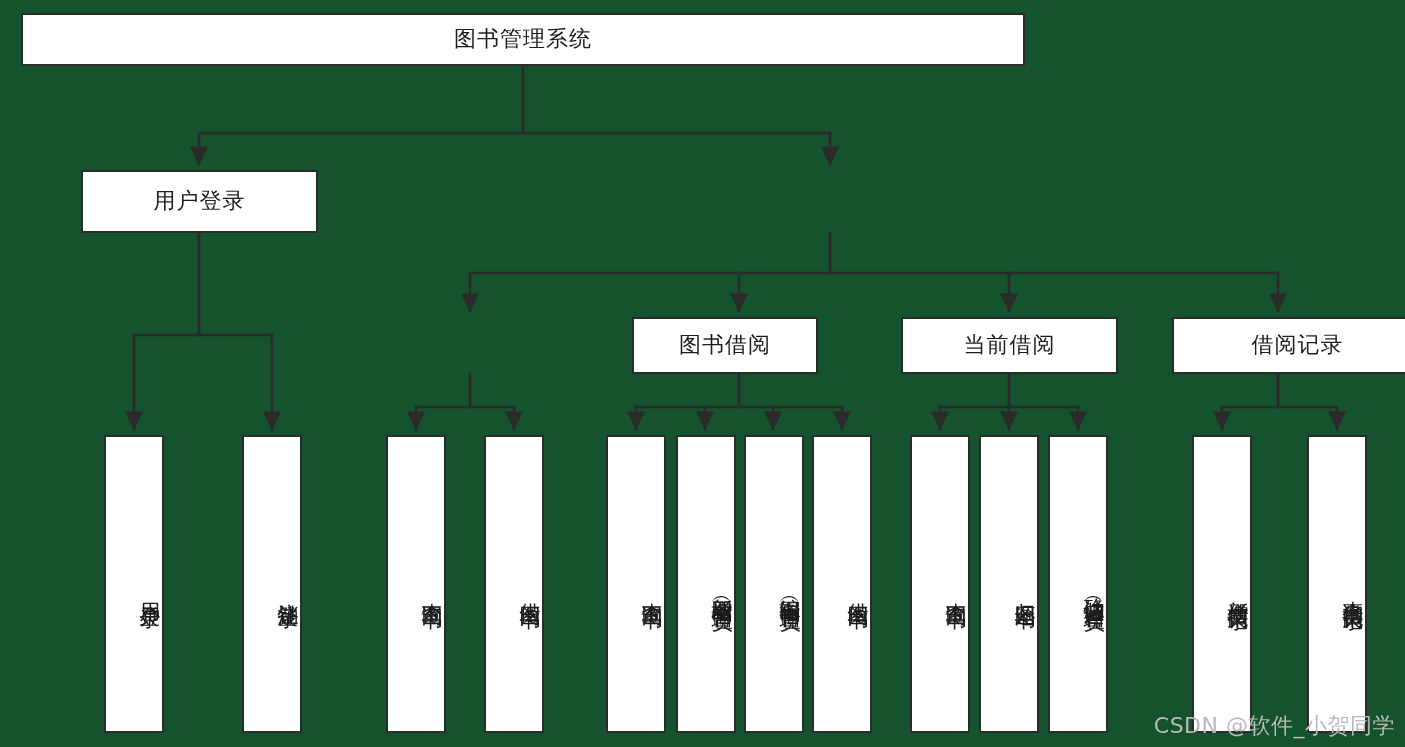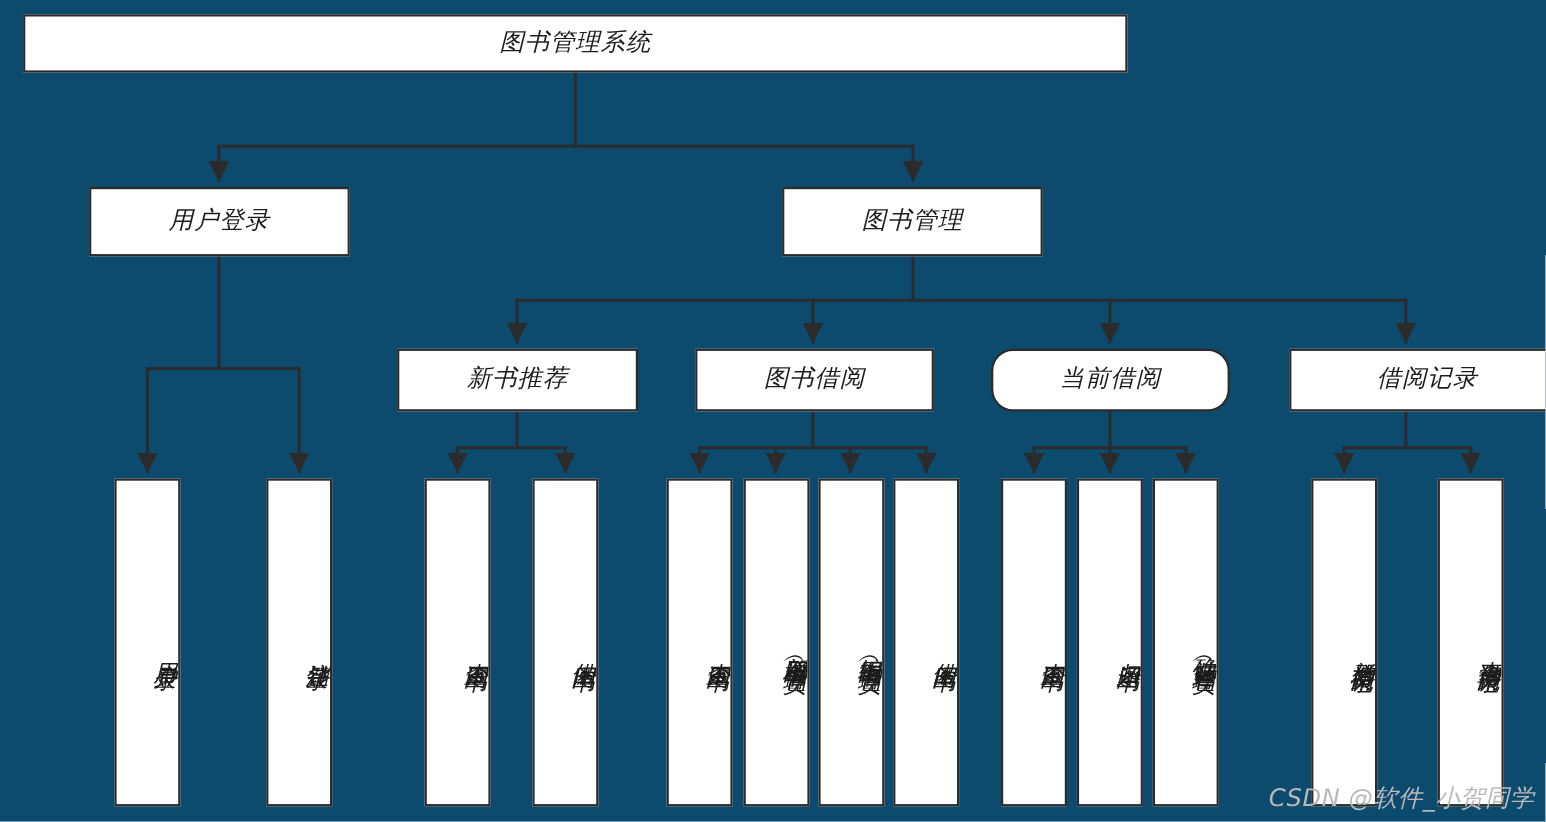--- a/index.html
+++ b/index.html
@@ -4,23 +4,22 @@
 <style>
   html,body{margin:0;padding:0;background:#ffffff;}
   body{
     font-family:"DejaVu Sans","Liberation Sans",sans-serif;
     -webkit-font-smoothing:antialiased;
   }
   #stage{
     position:relative;
     width:1405px;
     height:747px;
-    background:#0c4a6e;
+    background:#14532d;
     overflow:hidden;
-    font-style:italic;
   }
   #svg-layer{
     position:absolute;
     left:0; top:0;
     width:1405px;
     height:747px;
   }
   .node{
     position:absolute;
     box-sizing:border-box;
@@ -120,27 +119,25 @@
       <path d="M 1222 407 L 1337 407"></path>
       <path d="M 1222 407 L 1222 429" marker-end="url(#arw)"></path>
       <path d="M 1337 407 L 1337 429" marker-end="url(#arw)"></path>
     </g>
   </svg>
 
   <div class="node node-h" style="left:21px;top:13px;width:1004px;height:53px;">图书管理系统</div>
 
   <div class="node node-h" style="left:81px;top:170px;width:237px;height:63px;">用户登录</div>
 
-  <div class="node node-h" style="left:711px;top:170px;width:237px;height:63px;">图书管理</div>
 
-  <div class="node node-h" style="left:361px;top:317px;width:219px;height:57px;">新书推荐</div>
 
-  <div class="node node-h" style="left:632px;top:317px;width:217px;height:57px;text-align:right;">图书借阅</div>
+  <div class="node node-h" style="left:632px;top:317px;width:186px;height:57px;text-align:right;">图书借阅</div>
 
-  <div class="node node-h" style="left:901px;top:317px;width:217px;height:57px;border-radius:20px;">当前借阅</div>
+  <div class="node node-h" style="left:901px;top:317px;width:217px;height:57px;">当前借阅</div>
 
   <div class="node node-h" style="left:1172px;top:317px;width:251px;height:57px;">借阅记录</div>
 
   <div class="node node-v" style="left:104px;top:435px;width:60px;height:298px;">
     <span class="vtext">用户登录</span>
   </div>
   <div class="node node-v" style="left:242px;top:435px;width:60px;height:298px;">
     <span class="vtext">注销登录</span>
   </div>
 

